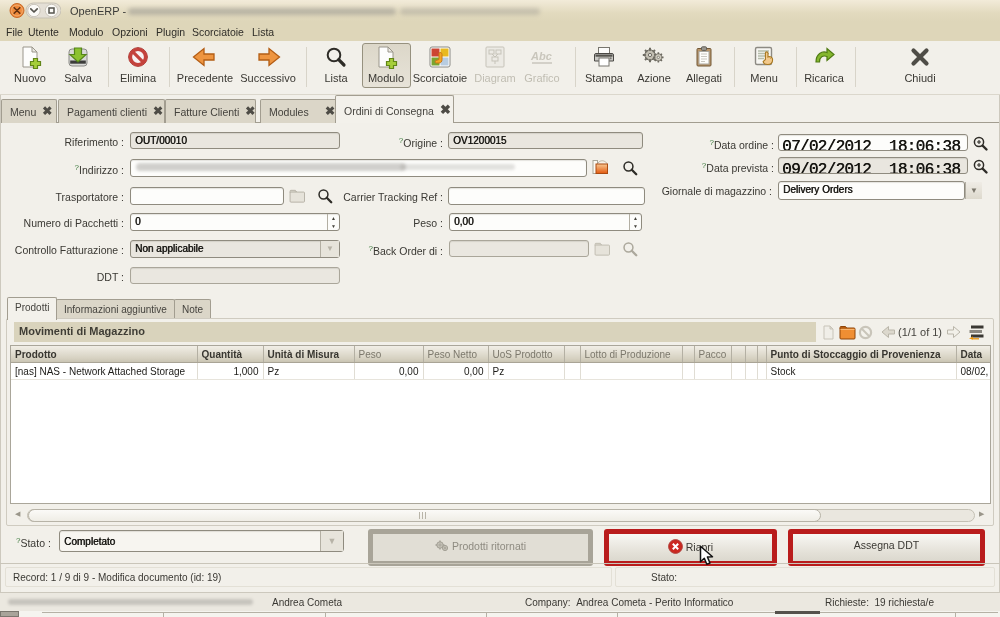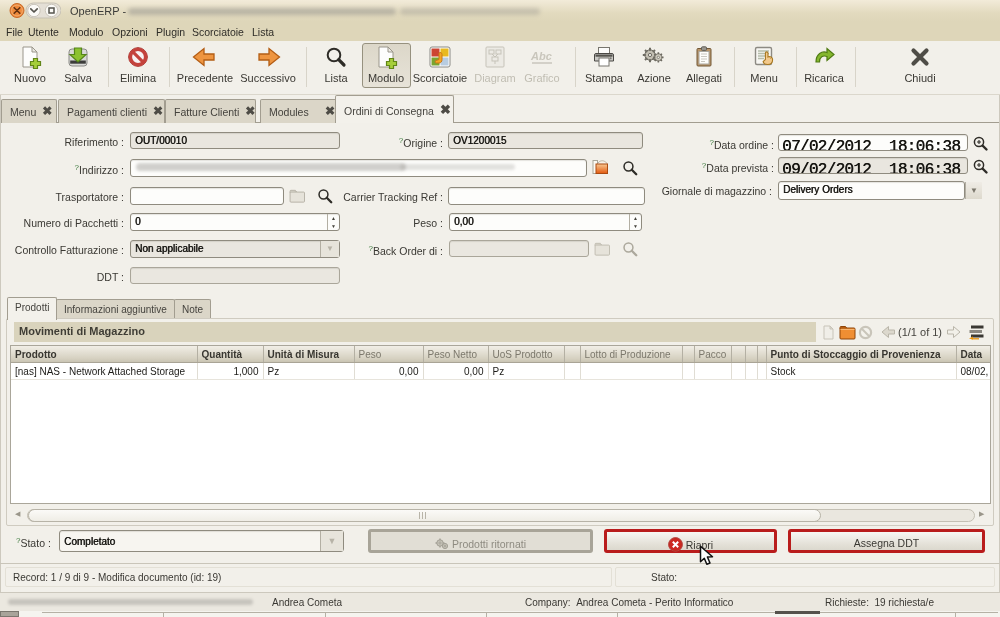--- a/index.html
+++ b/index.html
@@ -31,21 +31,21 @@
 .cbtn{position:absolute;border-left:1px solid #b3afa3;background:linear-gradient(#efece5,#ddd9cd);text-align:center;color:#7b776c}
 .cbtn.d{background:#e7e4db;color:#b7b3a7}
 .nbtab{position:absolute;font-size:10px;color:#45433e;background:#dbd6c8;border:1px solid #a29d90;border-bottom:none;border-radius:2px 2px 0 0;padding:4px 7px 0 7px;height:21px;white-space:nowrap}
 .nbtab.act{background:#f3f1eb;height:23px;z-index:3}
 .panelhead{position:absolute;left:14px;top:322px;width:802px;height:20px;background:#d9d3bc;font-size:11px;font-weight:bold;color:#3f3d35;padding:3px 0 0 5px}
 table.tv{border-collapse:collapse;table-layout:fixed;width:979px;font-size:10px}
 .tv th{background:linear-gradient(#f1eee6,#d5d0c0 80%,#c9c4b3);border-right:1px solid #b4b0a3;border-bottom:1px solid #a9a496;font-weight:bold;color:#383630;text-align:left;padding:3px 4px 2px 4px;white-space:nowrap;overflow:hidden;height:16px}
 .tv th.g{color:#7c786c;font-weight:normal}
 .tv td{border-right:1px solid #e0ddd4;border-bottom:1px solid #e7e4dc;padding:2px 4px;white-space:nowrap;overflow:hidden;height:17px;color:#1c1b18}
 .num{text-align:right}
-.btn{position:absolute;height:24px;border:3px solid #b91c1c;border-radius:3px;background:linear-gradient(#f8f7f3,#e3e0d7 70%,#dbd8ce);font-size:10.5px;color:#3a3833;text-align:center}
+.btn{position:absolute;height:37px;border:5px solid #b91c1c;border-radius:3px;background:linear-gradient(#f8f7f3,#e3e0d7 70%,#dbd8ce);font-size:10.5px;color:#3a3833;text-align:center}
 .btn.dis2{background:#e1ded5;color:#8e8b81;border-color:#a8a498}
 .sbtext{position:absolute;font-size:10px;color:#3a3833;white-space:nowrap}
 .blur{position:absolute;background:#8f8d88;opacity:.5;border-radius:4px;filter:blur(2px)}
 </style></head>
 <body>
 <div id="w">
 
 <div class="titlebar">
  <svg class="abs" style="left:9px;top:2px" width="52" height="17" viewBox="0 0 52 17">
   <rect x="17" y="1" width="35" height="15" rx="7.5" fill="#e4dfd6" stroke="#c6c1b4"></rect>

